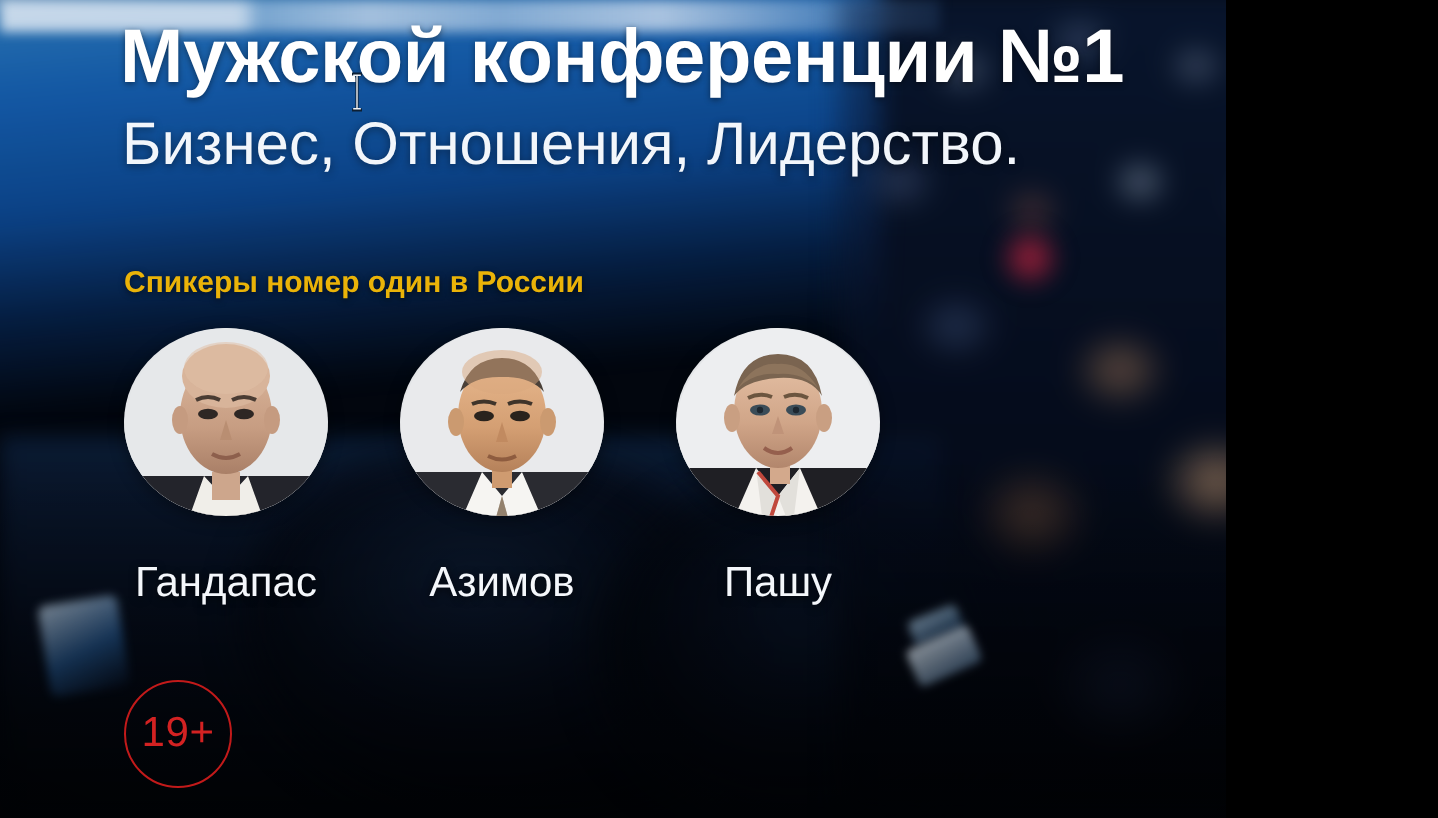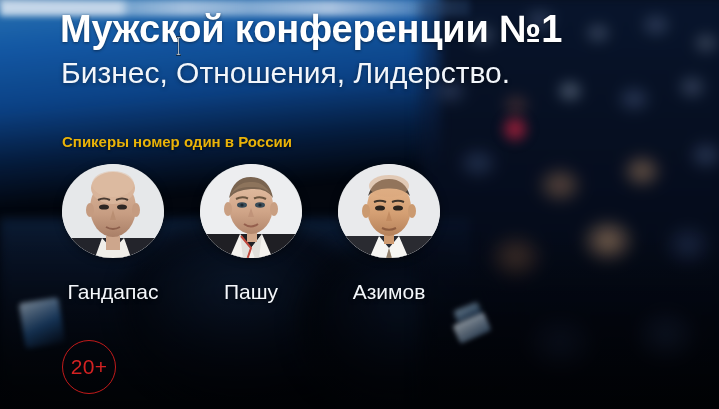--- a/index.html
+++ b/index.html
@@ -7,21 +7,21 @@
     margin: 0;
     padding: 0;
     background: #000;
   }
   body {
     font-family: "Liberation Sans", "DejaVu Sans", sans-serif;
   }
 
   #hero {
     position: relative;
-    width: 719px;
+    width: 613px;
     height: 409px;
     overflow: hidden;
     background: #050912;
     user-select: none;
   }
 
   
   .bg-layer {
     position: absolute;
     inset: 0;
@@ -354,20 +354,57 @@
               <ellipse cx="60" cy="43" rx="5" ry="2.6" fill="#2e2724"></ellipse>
               <path d="M36 36 q6 -3 12 0" stroke="#4a3c33" stroke-width="2" fill="none"></path>
               <path d="M54 36 q6 -3 12 0" stroke="#4a3c33" stroke-width="2" fill="none"></path>
               <path d="M51 46 l-3 10 h6 z" fill="#b98e72"></path>
               <path d="M44 63 q7 4 14 0" stroke="#8d5f4c" stroke-width="2" fill="none"></path>
               <ellipse cx="51" cy="20" rx="21" ry="13" fill="#e0bfa6" opacity="0.55"></ellipse>
             </g>
           </svg>
         </div>
         <div class="speaker-name">Гандапас</div>
+      </div>
+
+      <div class="speaker">
+        <div class="avatar">
+          <svg viewBox="0 0 102 102" xmlns="http://www.w3.org/2000/svg" aria-hidden="true">
+            <defs>
+              <clipPath id="c3">
+                  <circle cx="51" cy="51" r="51"></circle>
+                </clipPath>
+              <linearGradient id="skin3" x1="0" y1="0" x2="0" y2="1">
+                <stop offset="0%" stop-color="#e8b98f"></stop>
+                  <stop offset="60%" stop-color="#d49f73"></stop>
+                  <stop offset="100%" stop-color="#b5815a"></stop>
+              </linearGradient>
+            </defs>
+            <g clip-path="url(#c3)">
+              <rect width="102" height="102" fill="#e9eaec"></rect>
+              <rect y="72" width="102" height="30" fill="#2a2b31"></rect>
+              <path d="M28 102 L41 72 L51 84 L61 72 L74 102 Z" fill="#f6f5f2"></path>
+              <path d="M46 68 h10 v12 h-10 z" fill="#cf9b70"></path>
+              <path d="M51 84 l-5 18 h10 z" fill="#9b8a76"></path>
+              <path d="M51 84 l-5 18 h10 z" fill="#8e7c68" opacity="0.6"></path>
+              <ellipse cx="51" cy="44" rx="22" ry="28" fill="url(#skin3)"></ellipse>
+              <path d="M30 32 q5 -17 21 -17 q16 0 21 17 q-7 -8 -21 -7.5 q-14 -0.5 -21 7.5 z" fill="#4a4038"></path>
+              <ellipse cx="51" cy="22" rx="20" ry="11" fill="#d9a87d" opacity="0.5"></ellipse>
+              <ellipse cx="28" cy="47" rx="4" ry="7" fill="#cb9a70"></ellipse>
+              <ellipse cx="74" cy="47" rx="4" ry="7" fill="#cb9a70"></ellipse>
+              <ellipse cx="42" cy="44" rx="5" ry="2.6" fill="#2a231d"></ellipse>
+              <ellipse cx="60" cy="44" rx="5" ry="2.6" fill="#2a231d"></ellipse>
+              <path d="M36 38 q6 -2.5 12 0" stroke="#3f342a" stroke-width="2" fill="none"></path>
+              <path d="M54 38 q6 -2.5 12 0" stroke="#3f342a" stroke-width="2" fill="none"></path>
+              <path d="M51 47 l-3 10 h6 z" fill="#c18a60"></path>
+              <path d="M44 64 q7 3.5 14 0" stroke="#8e5c3f" stroke-width="2" fill="none"></path>
+            </g>
+          </svg>
+        </div>
+        <div class="speaker-name">Азимов</div>
       </div>
 
       <div class="speaker">
         <div class="avatar">
           <svg viewBox="0 0 102 102" xmlns="http://www.w3.org/2000/svg" aria-hidden="true">
             <defs>
               <clipPath id="c2">
                   <circle cx="51" cy="51" r="51"></circle>
                 </clipPath>
               <linearGradient id="skin2" x1="0" y1="0" x2="0" y2="1">
@@ -396,60 +433,23 @@
               <path d="M36 35 q6 -3 12 -0.5" stroke="#6b553f" stroke-width="2" fill="none"></path>
               <path d="M54 34.5 q6 -2.5 12 0.5" stroke="#6b553f" stroke-width="2" fill="none"></path>
               <path d="M51 44 l-3 9 h6 z" fill="#c09379"></path>
               <path d="M44 60 q7 5 14 0" stroke="#955f4d" stroke-width="2" fill="none"></path>
             </g>
           </svg>
         </div>
         <div class="speaker-name">Пашу</div>
       </div>
 
-      <div class="speaker">
-        <div class="avatar">
-          <svg viewBox="0 0 102 102" xmlns="http://www.w3.org/2000/svg" aria-hidden="true">
-            <defs>
-              <clipPath id="c3">
-                  <circle cx="51" cy="51" r="51"></circle>
-                </clipPath>
-              <linearGradient id="skin3" x1="0" y1="0" x2="0" y2="1">
-                <stop offset="0%" stop-color="#e8b98f"></stop>
-                  <stop offset="60%" stop-color="#d49f73"></stop>
-                  <stop offset="100%" stop-color="#b5815a"></stop>
-              </linearGradient>
-            </defs>
-            <g clip-path="url(#c3)">
-              <rect width="102" height="102" fill="#e9eaec"></rect>
-              <rect y="72" width="102" height="30" fill="#2a2b31"></rect>
-              <path d="M28 102 L41 72 L51 84 L61 72 L74 102 Z" fill="#f6f5f2"></path>
-              <path d="M46 68 h10 v12 h-10 z" fill="#cf9b70"></path>
-              <path d="M51 84 l-5 18 h10 z" fill="#9b8a76"></path>
-              <path d="M51 84 l-5 18 h10 z" fill="#8e7c68" opacity="0.6"></path>
-              <ellipse cx="51" cy="44" rx="22" ry="28" fill="url(#skin3)"></ellipse>
-              <path d="M30 32 q5 -17 21 -17 q16 0 21 17 q-7 -8 -21 -7.5 q-14 -0.5 -21 7.5 z" fill="#4a4038"></path>
-              <ellipse cx="51" cy="22" rx="20" ry="11" fill="#d9a87d" opacity="0.5"></ellipse>
-              <ellipse cx="28" cy="47" rx="4" ry="7" fill="#cb9a70"></ellipse>
-              <ellipse cx="74" cy="47" rx="4" ry="7" fill="#cb9a70"></ellipse>
-              <ellipse cx="42" cy="44" rx="5" ry="2.6" fill="#2a231d"></ellipse>
-              <ellipse cx="60" cy="44" rx="5" ry="2.6" fill="#2a231d"></ellipse>
-              <path d="M36 38 q6 -2.5 12 0" stroke="#3f342a" stroke-width="2" fill="none"></path>
-              <path d="M54 38 q6 -2.5 12 0" stroke="#3f342a" stroke-width="2" fill="none"></path>
-              <path d="M51 47 l-3 10 h6 z" fill="#c18a60"></path>
-              <path d="M44 64 q7 3.5 14 0" stroke="#8e5c3f" stroke-width="2" fill="none"></path>
-            </g>
-          </svg>
-        </div>
-        <div class="speaker-name">Азимов</div>
-      </div>
-
     </div>
 
-    <div id="age-badge">20+</div>
+    <div id="age-badge">19+</div>
 
     <div id="cursor">
       <svg width="7" height="20" viewBox="0 0 7 20" xmlns="http://www.w3.org/2000/svg">
         <path d="M1 1 H6 M3.5 1 V19 M1 19 H6" stroke="#0d1f33" stroke-width="1.6" fill="none" stroke-linecap="butt"></path>
         <path d="M1.6 1.6 H5.4 M3.5 1.6 V18.4 M1.6 18.4 H5.4" stroke="#f2f4f7" stroke-width="0.7" fill="none"></path>
       </svg>
     </div>
 
   </div>
 </div>

